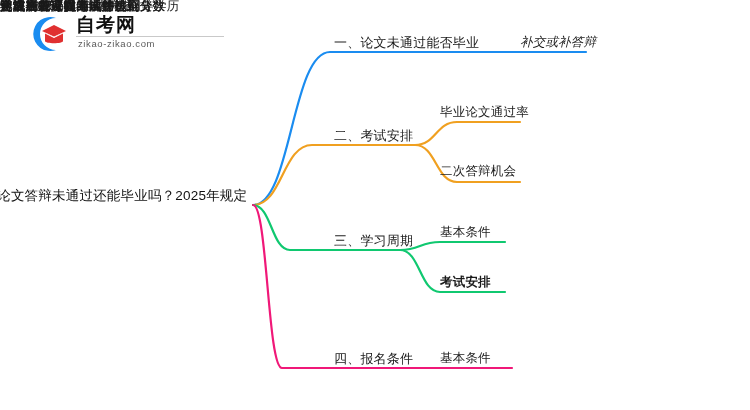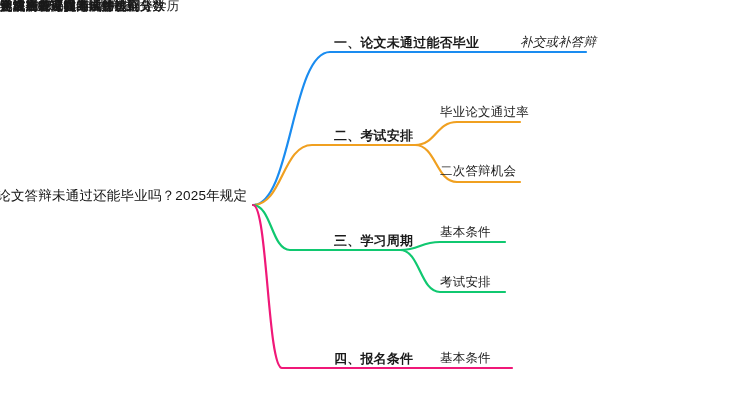--- a/index.html
+++ b/index.html
@@ -85,29 +85,44 @@
     color: #1a1a1a;
     white-space: nowrap;
     line-height: 1;
     letter-spacing: 0.2px;
   }
   .node-root {
     font-size: 13.5px;
     font-weight: normal;
     color: #101010;
   }
-  .node-l1 { font-size: 13px; font-weight: bold; }
+  .node-l1 { font-size: 13px; }
   .node-l2 { font-size: 12.5px; }
   .node-l3 { font-size: 12.5px; }
 </style>
 </head>
 <body>
 
 <div id="page">
 
+  <div id="logo">
+    <div id="logo-mark">
+      <svg width="42" height="40" viewBox="0 0 42 40">
+        <path d="M26 4 A17 17 0 1 0 26 36 A14 14 0 1 1 26 4 Z" fill="#1a8cf0"></path>
+        <path d="M12 17 L24 11 L36 17 L24 23 Z" fill="#e03030"></path>
+        <path d="M15 19.5 L15 27 C15 30 33 30 33 27 L33 19.5 L24 24 Z" fill="#e03030"></path>
+        <path d="M12 17 L24 22.4 L36 17 L24 23.6 Z" fill="#ffffff" opacity="0.85"></path>
+      </svg>
+    </div>
+    <div id="logo-text">
+      <div class="logo-cn">自考网</div>
+      <div class="logo-rule"></div>
+      <div class="logo-url">zikao-zikao.com</div>
+    </div>
+  </div>
 
   <div id="mindmap">
     <svg id="links" viewBox="0 0 750 410" xmlns="http://www.w3.org/2000/svg">
         <path d="M 253 205 C 291.5 205, 291.5 52, 330 52 L 492 52" fill="none" stroke="#1a8cf0" stroke-width="2.2" stroke-linecap="round"></path>
         <path d="M 492 52 L 586 52" fill="none" stroke="#1a8cf0" stroke-width="2.2" stroke-linecap="round"></path>
         <path d="M 586 52 C NaN 52, NaN undefined, undefined undefined" fill="none" stroke="#1a8cf0" stroke-width="2.2" stroke-linecap="round"></path>
         <path d="M 586 52 C NaN 52, NaN undefined, undefined undefined" fill="none" stroke="#1a8cf0" stroke-width="2.2" stroke-linecap="round"></path>
         <path d="M 253 205 C 282.5 205, 282.5 145, 312 145 L 415 145" fill="none" stroke="#f0a020" stroke-width="2.2" stroke-linecap="round"></path>
         <path d="M 415 145 C 436 145, 436 122, 457 122 L 520 122" fill="none" stroke="#f0a020" stroke-width="2.2" stroke-linecap="round"></path>
         <path d="M 532 122 C NaN 122, NaN undefined, undefined undefined" fill="none" stroke="#f0a020" stroke-width="2.2" stroke-linecap="round"></path>
@@ -134,21 +149,21 @@
       <div class="node-label node-l1" style="left: 334px; top: 129px;">二、考试安排</div>
       <div class="node-label node-l2" style="left: 440px; top: 106px;">毕业论文通过率</div>
       <div class="node-label node-l3">通常在95%以上</div>
       <div class="node-label node-l3">认真准备可提高成功机会</div>
       <div class="node-label node-l2" style="left: 440px; top: 166px; font-family: Liberation Mono, monospace;">二次答辩机会</div>
       <div class="node-label node-l3">学校一般安排二次答辩</div>
       <div class="node-label node-l1" style="left: 334px; top: 234px;">三、学习周期</div>
       <div class="node-label node-l2" style="left: 440px; top: 226px;">基本条件</div>
       <div class="node-label node-l3">通常为2.5到3年</div>
       <div class="node-label node-l3">合理规划可在2年内完成</div>
-      <div class="node-label node-l2" style="left: 440px; top: 276px;">考试安排</div>
+      <div class="node-label node-l2" style="left: 440px; top: 276px; font-weight: bold;">考试安排</div>
       <div class="node-label node-l3">具有高中或同等学历</div>
       <div class="node-label node-l1" style="left: 334px; top: 352px;">四、报名条件</div>
       <div class="node-label node-l2" style="left: 440px; top: 352px;">基本条件</div>
       <div class="node-label node-l3">年满18岁，具有高中或同等学历</div>
       <div class="node-label node-l3">完成所有课程考试并达到分数</div>
       <div class="node-label node-l3">完成毕业论文并通过答辩</div>
     </div>
 
 </div>
 

